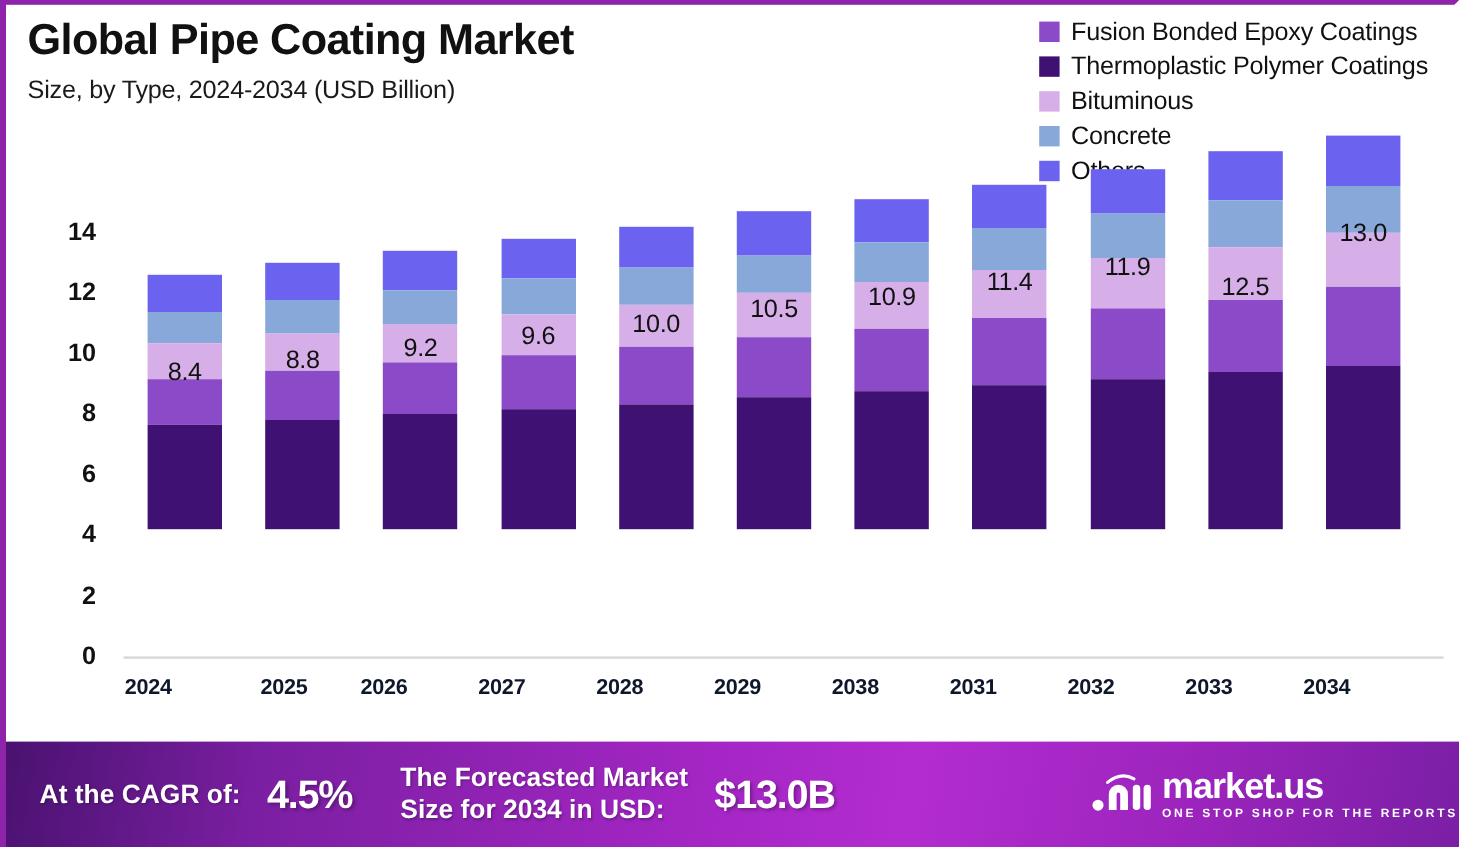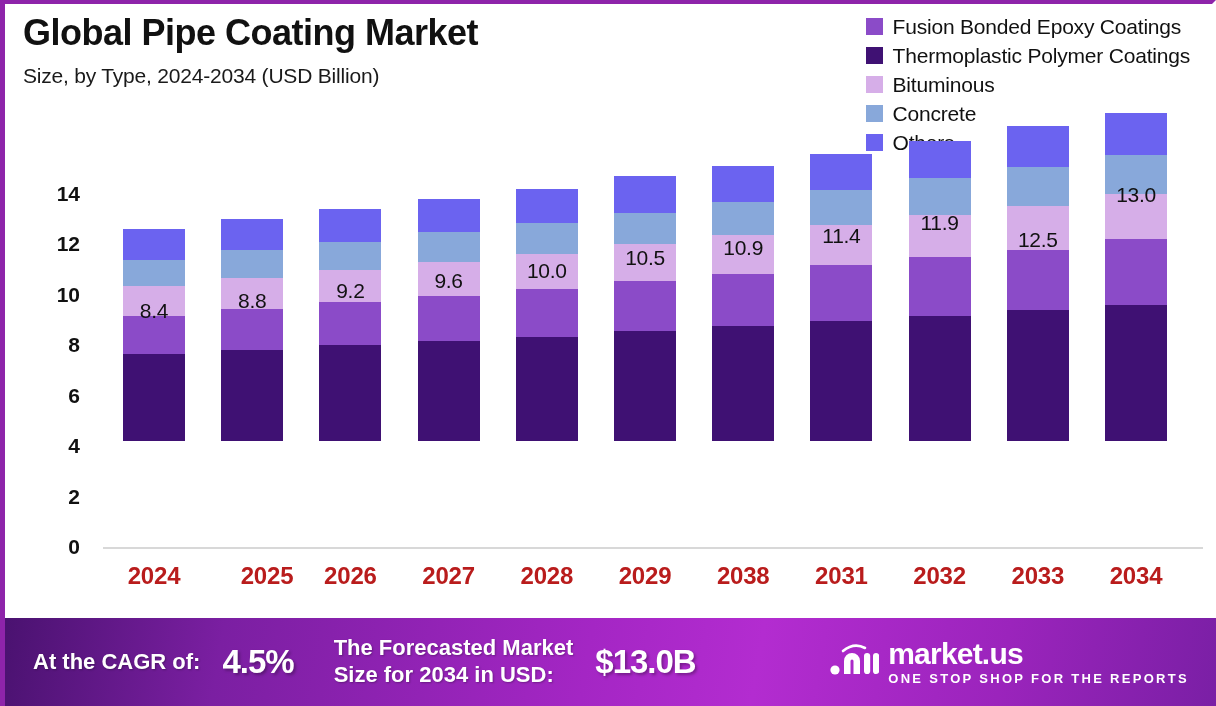--- a/index.html
+++ b/index.html
@@ -62,22 +62,22 @@
     position: absolute; bottom: 163px; width: 62px;
     display: flex; flex-direction: column-reverse;
   }
   .seg { width: 100%; }
   .bar-total {
     position: absolute; width: 100px; text-align: center;
     font-size: 21px; color: #111111; letter-spacing: -0.3px;
     transform: translateX(-19px);
   }
   .x-label {
-    position: absolute; top: 558px; width: 100px; text-align: center;
-    font-size: 24px; font-weight: bold; color: #b91c1c;
+    position: absolute; top: 558px; width: 100px; 
+    font-size: 18px; font-weight: bold; color: #0f172a;
     transform: translateX(-19px); letter-spacing: -0.2px;
   }
 
   
   .footer {
     position: absolute; left: 0; bottom: 0; width: 1212px; height: 88px;
     background: linear-gradient(100deg, #4A1270 0%, #7B1FA2 18%, #A426C4 48%, #B32CD0 62%, #9B24BC 82%, #7A1FA5 100%);
     display: flex; align-items: center; color: #ffffff;
     overflow: hidden;
   }
@@ -87,30 +87,30 @@
   }
   .foot-big {
     font-size: 33px; font-weight: bold; letter-spacing: -1px;
     text-shadow: 2px 2px 3px rgba(0,0,0,0.3);
   }
   .cagr-block { margin-left: 28px; }
   .cagr-value { margin-left: 22px; }
   .fc-block { margin-left: 40px; }
   .fc-value { margin-left: 22px; }
   .logo-block {
-    margin-left: auto; margin-right: 28px;
-    display: flex; 
+    margin-left: auto; margin-right: 2px;
+    display: flex; align-items: center;
   }
   .logo-mark { margin-right: 9px; }
   .logo-text {
     font-size: 30px; font-weight: bold; letter-spacing: -0.8px;
     line-height: 1;
   }
   .logo-tag {
-    font-size: 13px; font-weight: bold; letter-spacing: 2.3px;
+    font-size: 10px; font-weight: bold; letter-spacing: 2.3px;
     margin-top: 3px; line-height: 1;
   }
 </style>
 </head>
 <body>
 
 <div id="infographic">
 
   <div class="header">
     <div class="chart-title">Global Pipe Coating Market</div>

